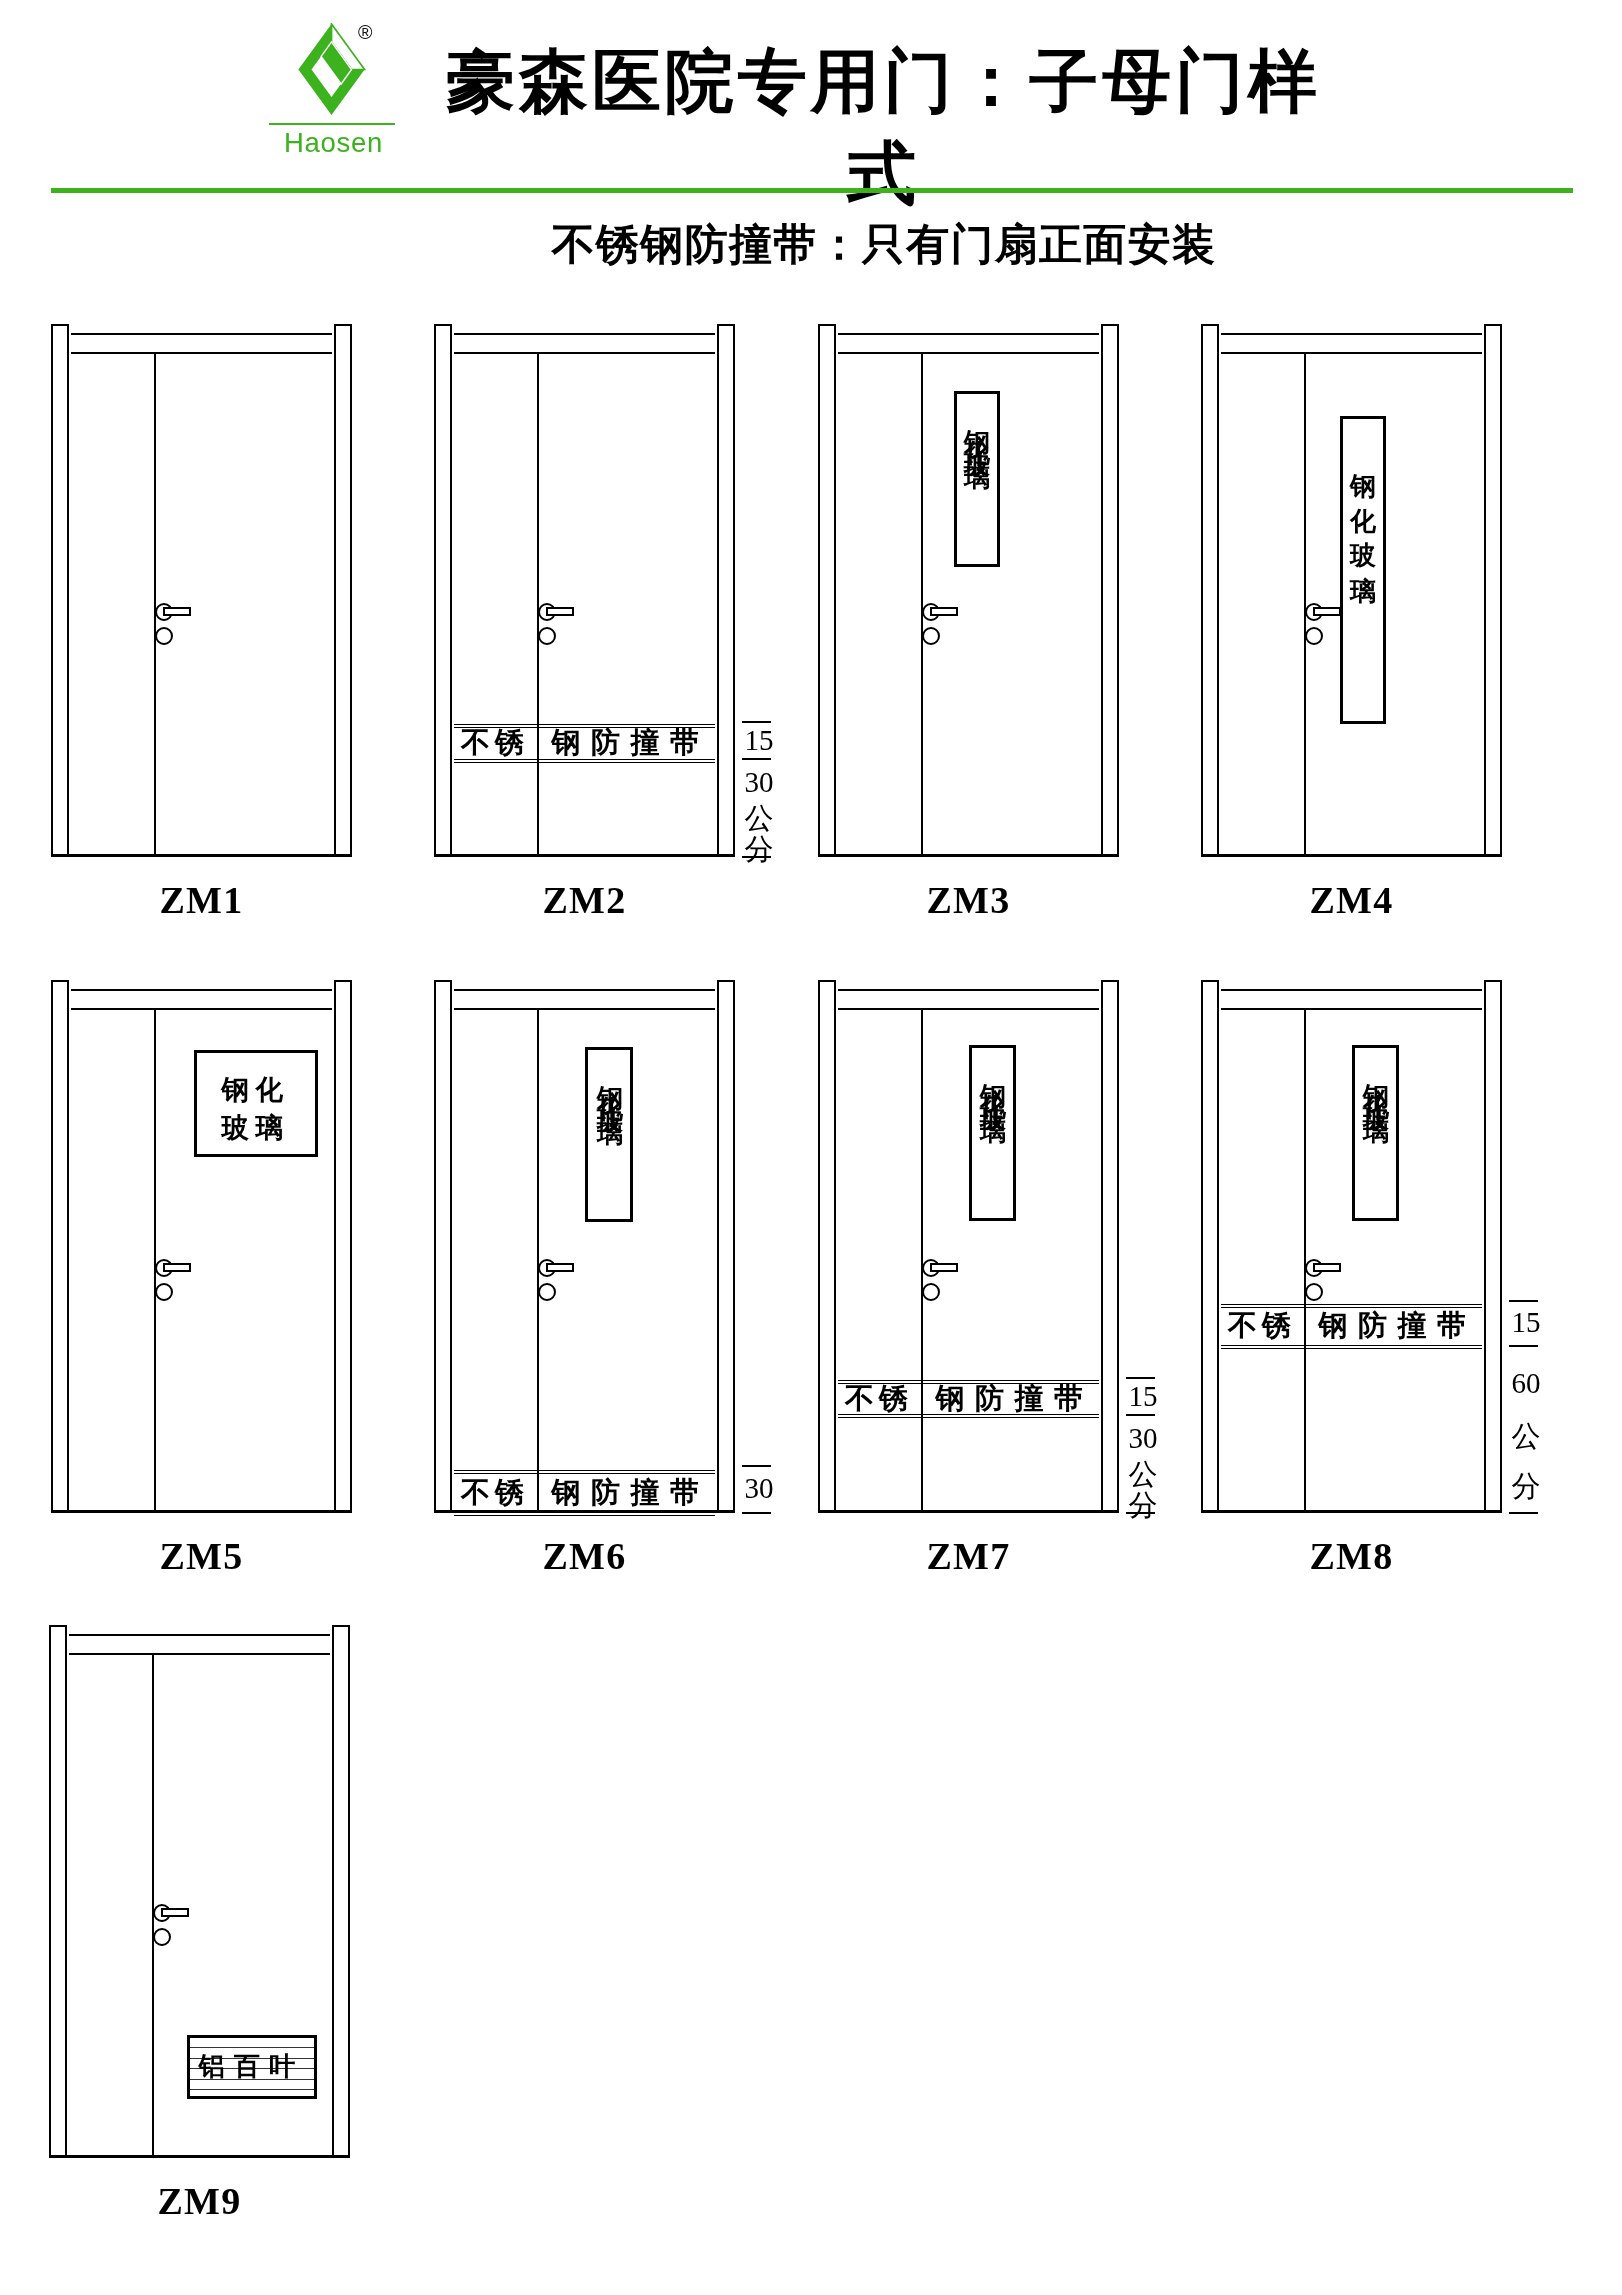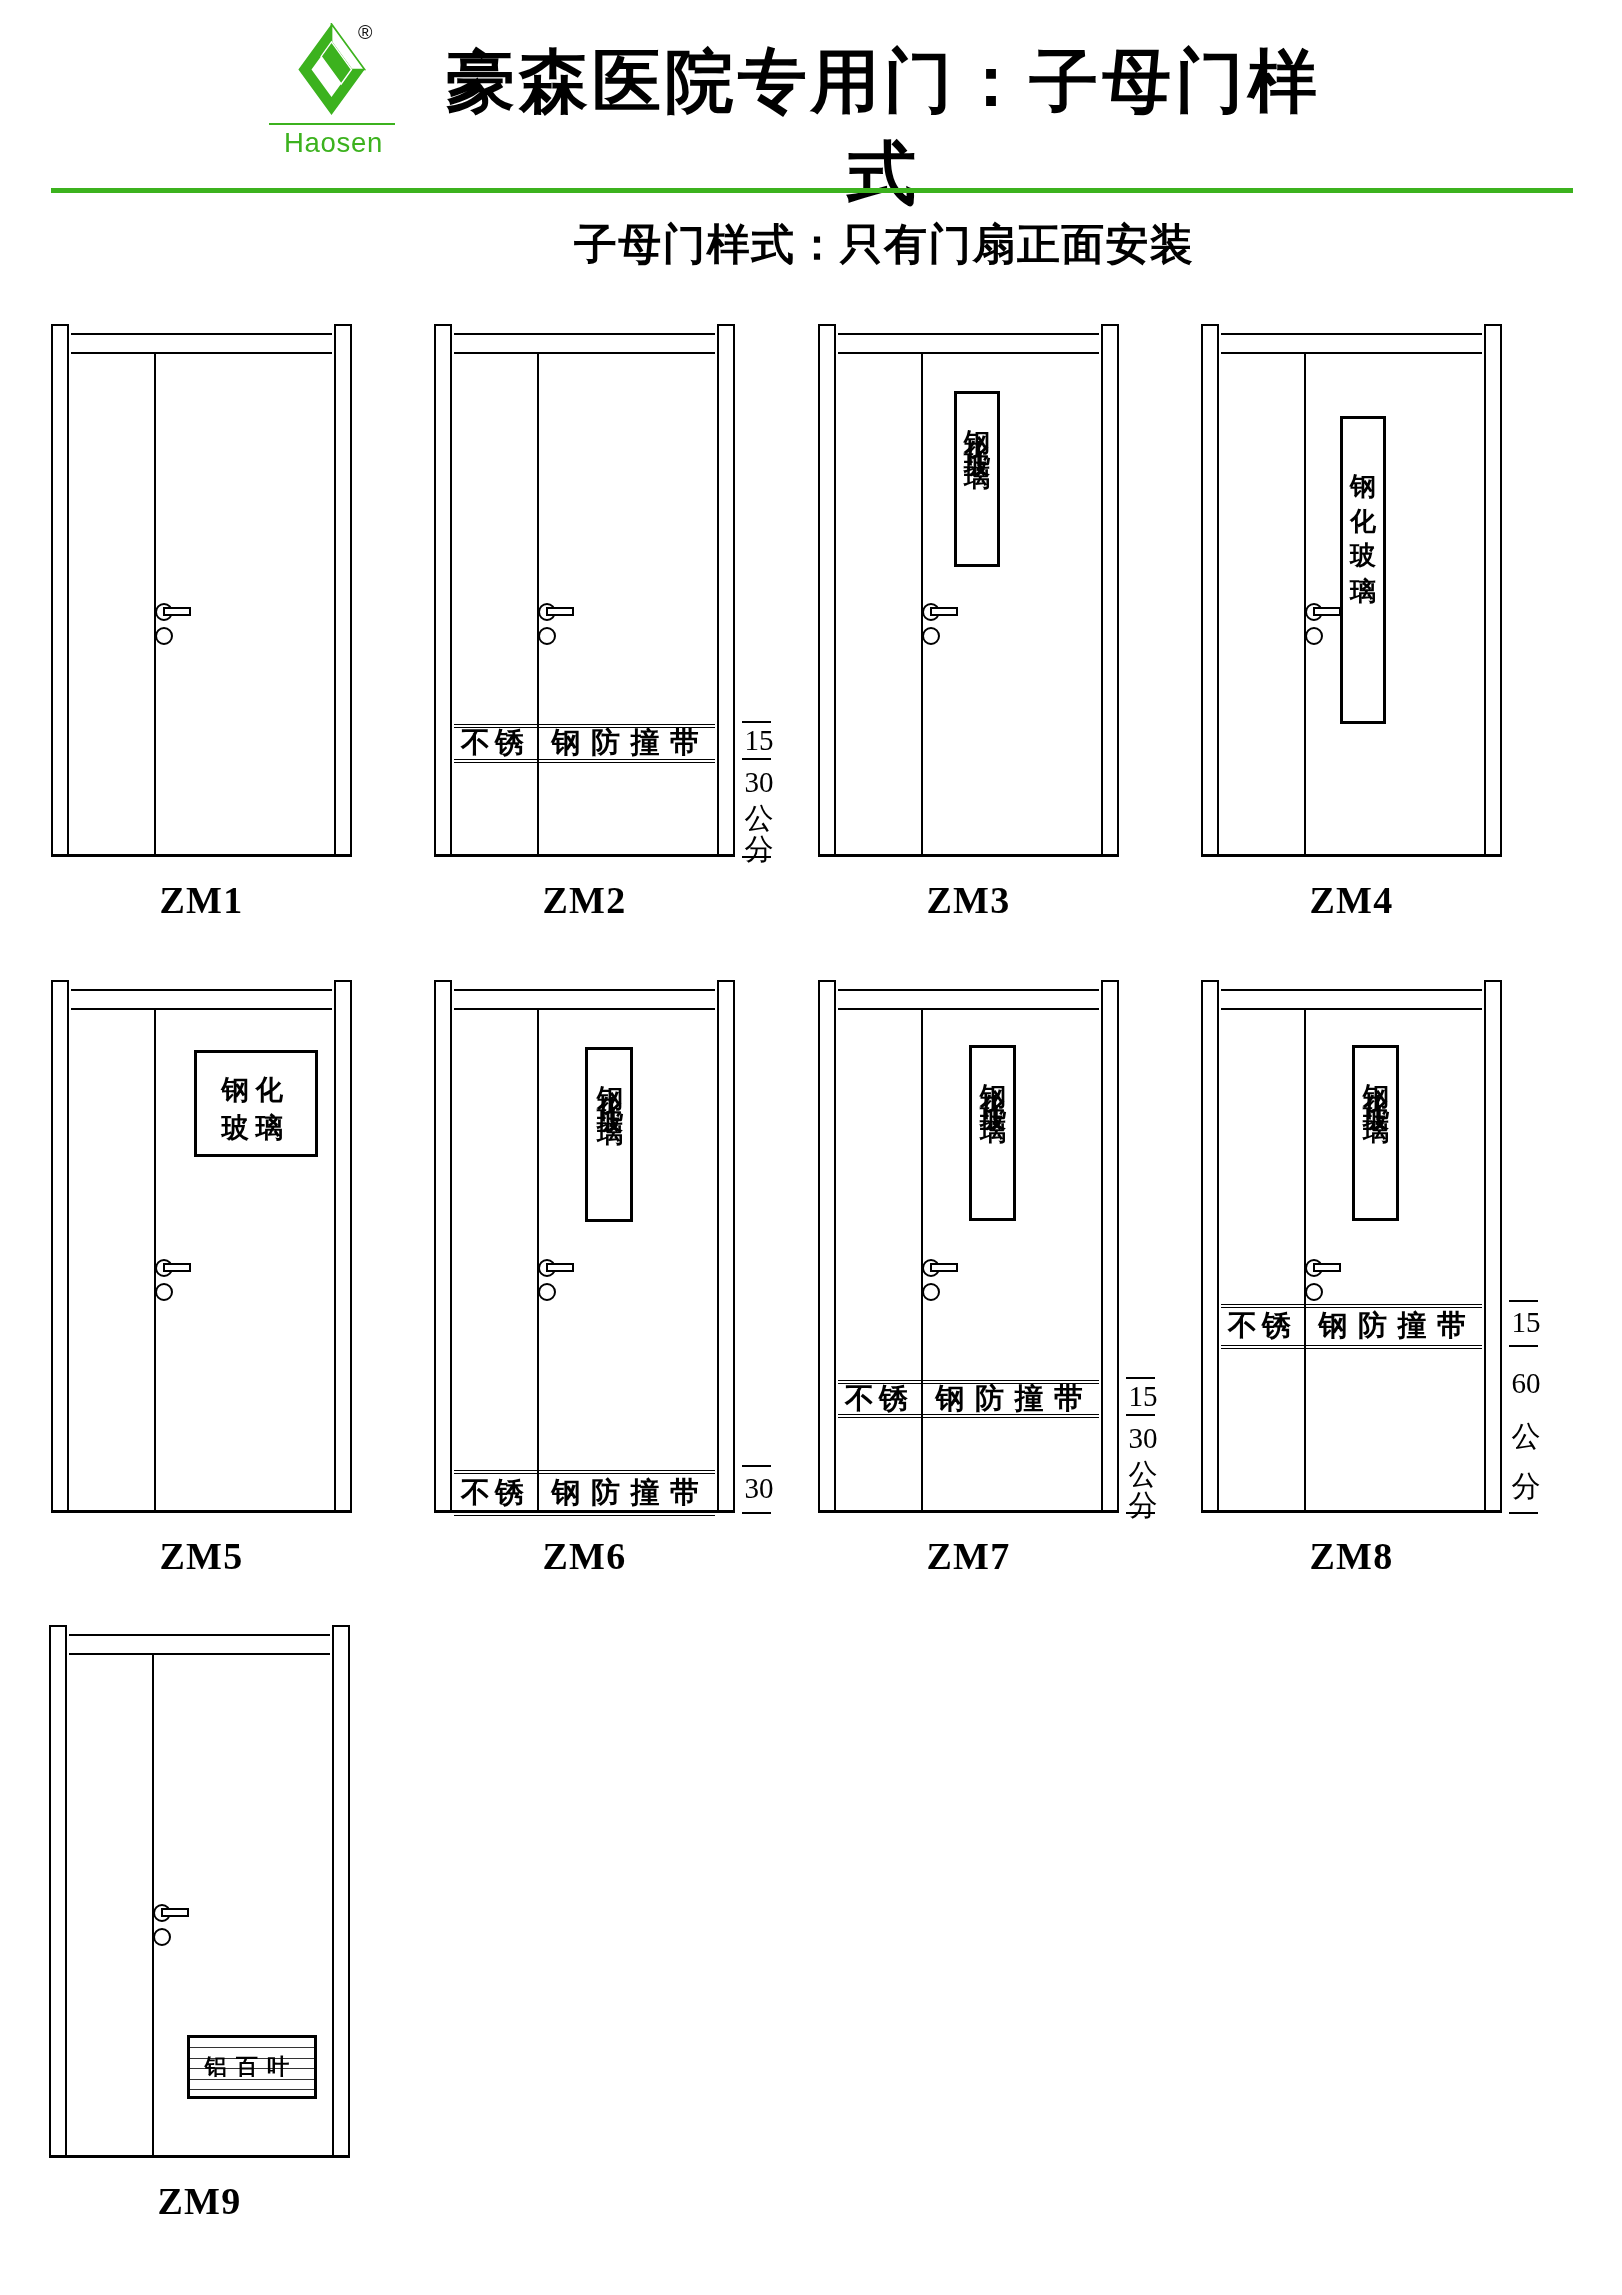--- a/index.html
+++ b/index.html
@@ -34,21 +34,21 @@
   .glass-v{writing-mode:vertical-rl;text-orientation:upright;font-size:26px;letter-spacing:10.5px;padding-top:15.7px;text-align:left;display:block;line-height:40px;}
   .glass-v4{letter-spacing:34px;padding-top:34px;line-height:39px;}
   .glass-h2{font-size:27.5px;text-align:center;letter-spacing:6.5px;line-height:38px;padding-top:18.3px;}
 
   .band{position:absolute;left:0;right:0;box-sizing:border-box;border-top:4.6px double #000;border-bottom:4.6px double #000;font-size:29px;font-weight:bold;}
   .band .band-l{position:absolute;left:0;width:83px;top:0;bottom:0;display:flex;align-items:center;justify-content:center;letter-spacing:5.2px;}
   .band .band-r{position:absolute;left:98px;top:0;bottom:0;display:flex;align-items:center;letter-spacing:10.5px;}
 
   .louver{position:absolute;box-sizing:border-box;border:3.3px solid #000;background:
     repeating-linear-gradient(180deg,#fff 0px,#fff 9.2px,#333 9.2px,#333 10.5px);}
-  .louver .louver-text{position:absolute;left:0;right:0;top:0;bottom:0;display:flex;align-items:center;justify-content:center;font-size:22px;font-weight:bold;letter-spacing:9.2px;}
+  .louver .louver-text{position:absolute;left:0;right:0;top:0;bottom:0;display:flex;align-items:center;justify-content:center;font-size:26px;font-weight:bold;letter-spacing:9.2px;}
 
   .dims{position:absolute;left:308px;top:0;width:35px;height:533px;font-size:29px;}
   .dims .tick{position:absolute;left:0;width:29px;border-top:2px solid #000;}
   .dims .dtext{position:absolute;left:2.6px;width:33px;}
   .dims .dchar{position:absolute;left:2.6px;width:33px;}
 
   .door-label{position:absolute;top:554px;left:-13px;width:327px;text-align:center;font-size:38px;letter-spacing:1.3px;font-weight:bold;}
 </style>
 </head>
 <body>
@@ -59,21 +59,21 @@
     <path d="M50 1 L98 67 L79 67 L50 27 Z" fill="#ffffff" stroke="#3CB21E" stroke-width="2.5"></path>
     <path d="M50 27 L79 67 L64 88 L35 48 Z" fill="#3CB21E" stroke="#ffffff" stroke-width="2"></path>
   </svg>
   <span class="reg">®</span>
   <div class="logo-underline"></div>
   <div class="logo-text">Haosen</div>
 </div>
 
 <h1 class="page-title">豪森医院专用门：子母门样式</h1>
 <div class="green-rule"></div>
-<h2 class="page-subtitle">子母门样式：只有门扇正面安装</h2>
+<h2 class="page-subtitle">不锈钢防撞带：只有门扇正面安装</h2>
 
 <div class="door" style="left:51px;top:324px">
   <div class="jamb jamb-left"></div>
   <div class="jamb jamb-right"></div>
   <div class="lintel"></div>
   <div class="leaves">
     <div class="divider"></div>
     <div class="handle">
       <span class="rosette"></span>
       <span class="lever"></span>

